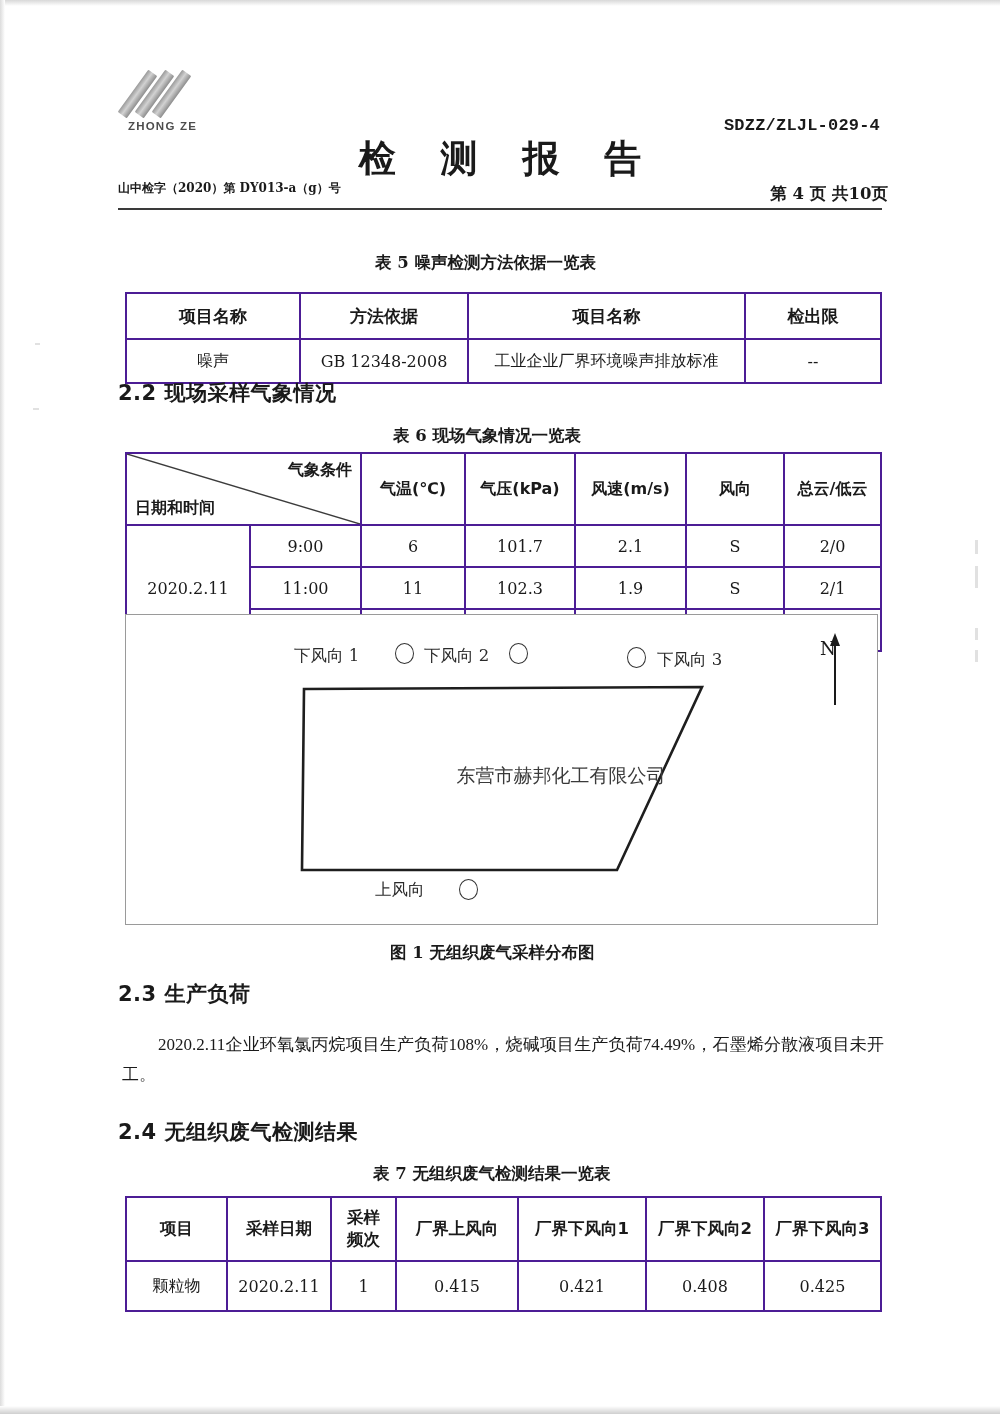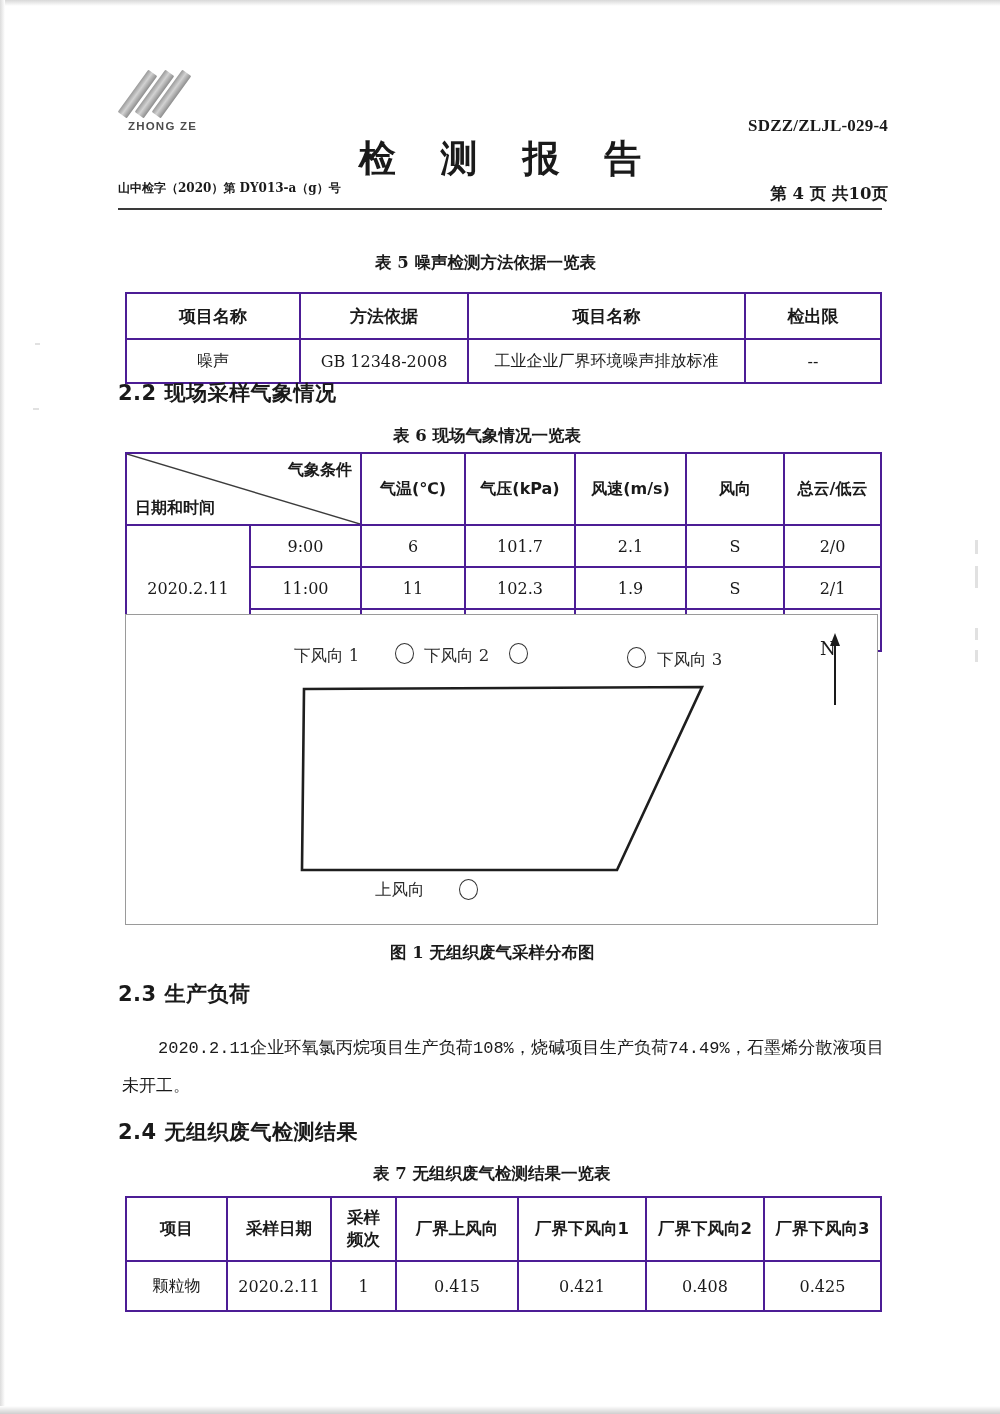--- a/index.html
+++ b/index.html
@@ -63,23 +63,23 @@
     font-family: "Liberation Sans", sans-serif;
     font-size: 11.5px;
     font-weight: 700;
     letter-spacing: 1.2px;
     color: #4d4d4d;
     white-space: nowrap;
   }
 
   #doc-code {
     position: absolute;
-    right: 112px;
+    right: 120px;
     top: 116px;
-    font-family: Liberation Serif, serif;
+    font-family: Liberation Mono, monospace;
     font-size: 17px;
     font-weight: 700;
     letter-spacing: .2px;
     white-space: nowrap;
     margin-left: 12px;
   }
   #report-title {
     position: absolute;
     left: 0; right: 0;
     top: 134px;
@@ -128,23 +128,23 @@
   .sec-head {
     position: absolute;
     font-family: "DejaVu Sans", "Liberation Sans", sans-serif;
     font-size: 21px;
     font-weight: 700;
     white-space: nowrap;
     letter-spacing: .5px;
   }
   .body-par {
     position: absolute;
-    font-family: Liberation Mono, monospace;
+    font-family: Liberation Serif, serif;
     font-size: 17px;
-    line-height: 38px;
+    line-height: 30px;
     text-align: justify;
   }
 
   
   table.rpt {
     position: absolute;
     border-collapse: collapse;
     table-layout: fixed;
     font-family: "DejaVu Serif", "Liberation Serif", serif;
   }
@@ -356,20 +356,21 @@
   <div id="figure-box">
 
     <svg id="figure-svg" width="751" height="309" viewBox="0 0 751 309">
 
       <polygon points="178,74 576,72 491,255 176,255" fill="none" stroke="#1e1e1e" stroke-width="2.6"></polygon>
 
       <line x1="709" y1="26" x2="709" y2="90" stroke="#1a1a1a" stroke-width="2"></line>
       <polygon points="709,18 704,31 714,31" fill="#1a1a1a"></polygon>
     </svg>
 
+    <div id="plant-name">东营市赫邦化工有限公司</div>
     <div id="north-letter">N</div>
 
     <div class="fig-label" style="left:168px; top:30px;">下风向 1</div>
     <div class="fig-circle" style="left:269px; top:28px;"></div>
 
     <div class="fig-label" style="left:298px; top:30px;">下风向 2</div>
     <div class="fig-circle" style="left:383px; top:28px;"></div>
 
     <div class="fig-circle" style="left:501px; top:32px;"></div>
     <div class="fig-label" style="left:531px; top:34px;">下风向 3</div>

